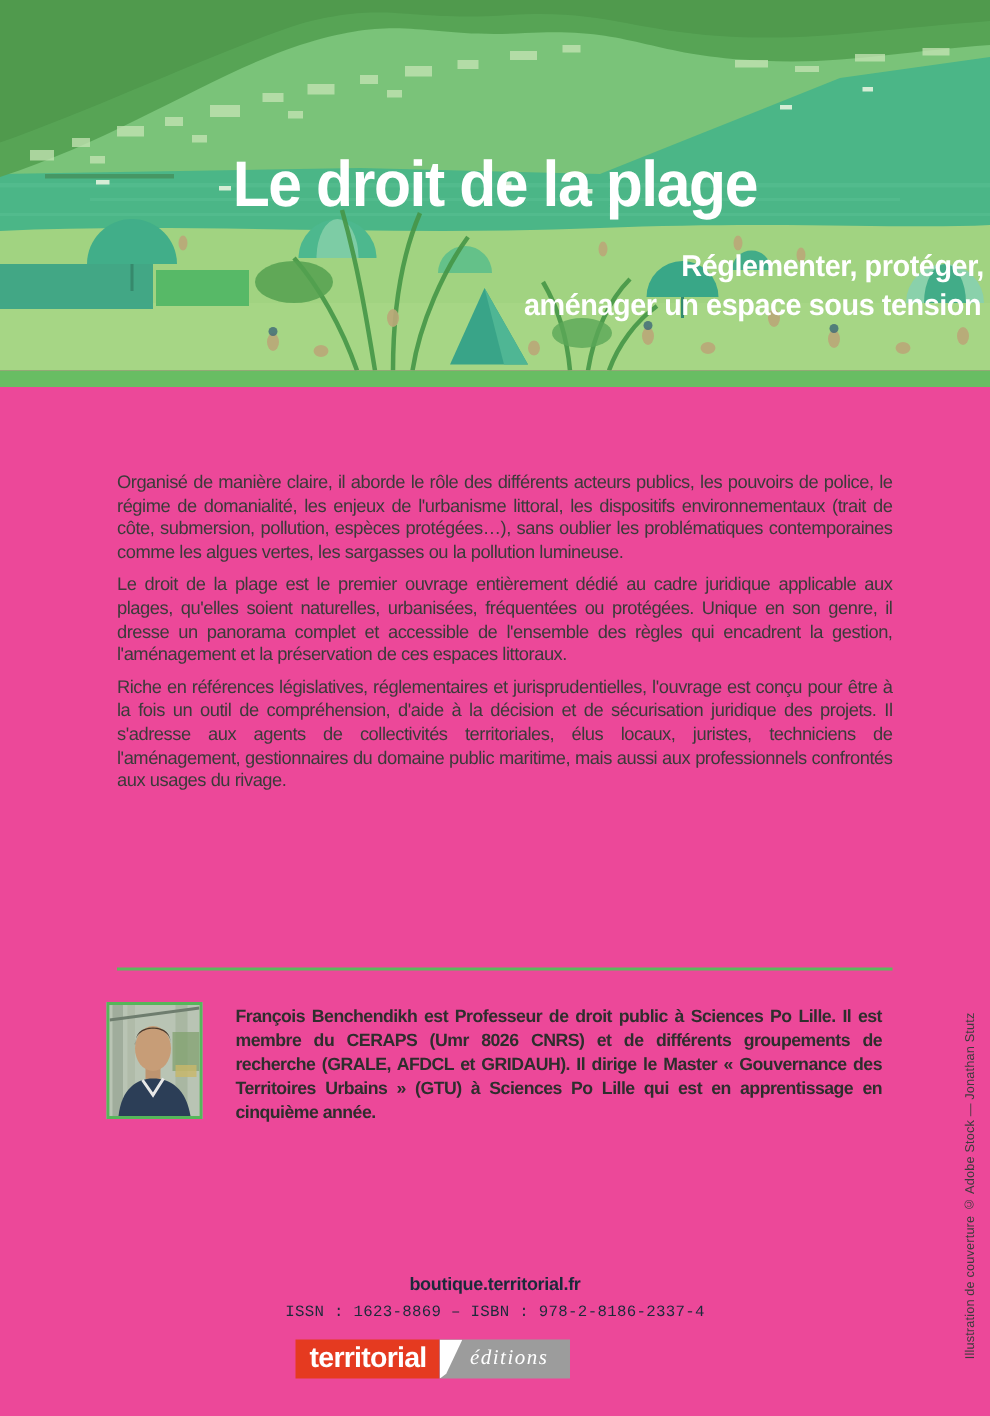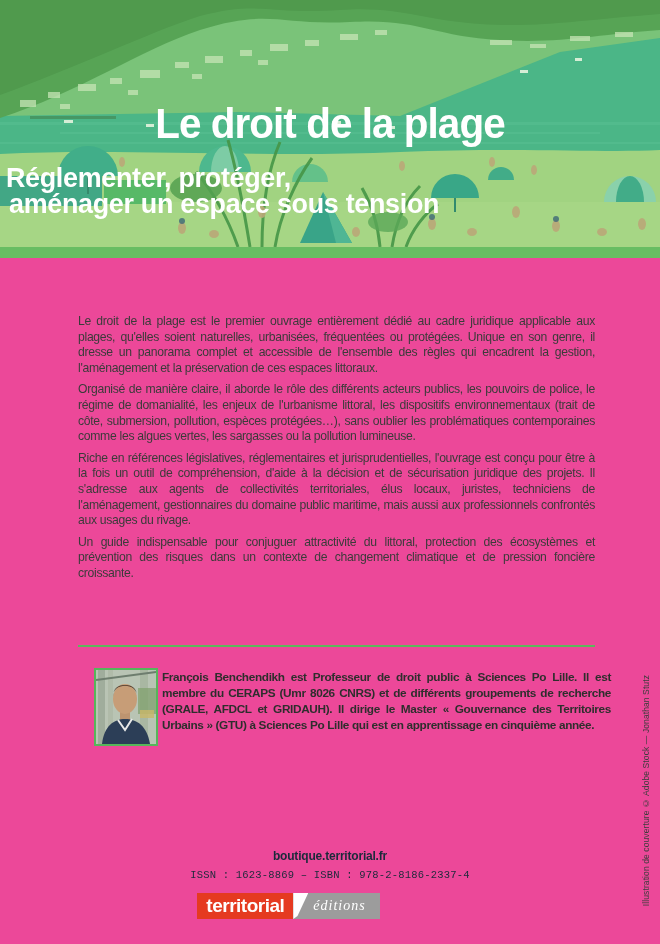--- a/index.html
+++ b/index.html
@@ -10,37 +10,37 @@
   }
   
   .hero { position:absolute; top:0; left:0; width:660px; height:247px; }
   .hero svg { display:block; }
   .hero-title {
     position:absolute; top:99px; left:0; width:100%; text-align:center;
     color:#ffffff; font-size:43px; font-weight:700; letter-spacing:-1px;
   }
   .hero-title .cond { display:inline-block; transform:scaleX(0.94); transform-origin:center; }
   .hero-sub {
-    position:absolute; top:165px; left:0; width:100%; text-align:left;
-    color:#ffffff; font-size:28px; font-weight:700; line-height:26px; letter-spacing:-0.3px;
+    position:absolute; top:165px; left:0; width:100%; text-align:right;
+    color:#ffffff; font-size:20px; font-weight:700; line-height:26px; letter-spacing:-0.3px;padding-left:46px;
   }
   .hero-sub .cond { display:inline-block; transform:scaleX(0.96); transform-origin:center; }
   .green-band { position:absolute; top:247px; left:0; width:660px; height:11px; background:#68bd63; }
 
   
   .body-text {
     position:absolute; top:314px; left:78px; width:517px;
     font-size:12.2px; line-height:15.7px; letter-spacing:-0.3px;
     color:#3b3b3a; text-align:justify;
   }
   .body-text p { margin:0 0 5.5px 0; }
 
   
   .rule { position:absolute; top:645px; left:78px; width:517px; height:2px; background:#5cb85c; }
-  .author { position:absolute; top:668px; left:94px; width:517px; display:flex; gap:4px; }
+  .author { position:absolute; top:668px; left:71px; width:517px; display:flex; gap:22px; }
   .author-photo {
     width:64px; height:78px; border:2px solid #56b65a; flex-shrink:0; background:#b9c4b4;
   }
   .author-photo svg { display:block; }
   .author-bio {
     flex:1; font-size:11.8px; line-height:16px; letter-spacing:-0.35px;
     font-weight:700; color:#2e2e2d; text-align:justify; padding-top:1px;
   }
 
   
@@ -189,24 +189,23 @@
     </svg>
     <div class="hero-title"><span class="cond">Le droit de la plage</span></div>
     <div class="hero-sub">
       <span class="cond">Réglementer, protéger,</span><br>
       <span class="cond">aménager un espace sous tension</span>
     </div>
   </div>
   <div class="green-band"></div>
 
   <div class="body-text">
+    <p>Organisé de manière claire, il aborde le rôle des différents acteurs publics, les pouvoirs de police, le régime de domanialité, les enjeux de l'urbanisme littoral, les dispositifs environnementaux (trait de côte, submersion, pollution, espèces protégées…), sans oublier les problématiques contemporaines comme les algues vertes, les sargasses ou la pollution lumineuse.</p>
     <p>Le droit de la plage est le premier ouvrage entièrement dédié au cadre juridique applicable aux plages, qu'elles soient naturelles, urbanisées, fréquentées ou protégées. Unique en son genre, il dresse un panorama complet et accessible de l'ensemble des règles qui encadrent la gestion, l'aménagement et la préservation de ces espaces littoraux.</p>
-    <p>Organisé de manière claire, il aborde le rôle des différents acteurs publics, les pouvoirs de police, le régime de domanialité, les enjeux de l'urbanisme littoral, les dispositifs environnementaux (trait de côte, submersion, pollution, espèces protégées…), sans oublier les problématiques contemporaines comme les algues vertes, les sargasses ou la pollution lumineuse.</p>
     <p>Riche en références législatives, réglementaires et jurisprudentielles, l'ouvrage est conçu pour être à la fois un outil de compréhension, d'aide à la décision et de sécurisation juridique des projets. Il s'adresse aux agents de collectivités territoriales, élus locaux, juristes, techniciens de l'aménagement, gestionnaires du domaine public maritime, mais aussi aux professionnels confrontés aux usages du rivage.</p>
-    <p>Un guide indispensable pour conjuguer attractivité du littoral, protection des écosystèmes et prévention des risques dans un contexte de changement climatique et de pression foncière croissante.</p>
   </div>
 
   <div class="rule"></div>
   <div class="author">
     <div class="author-photo">
       <svg width="60" height="74" viewBox="0 0 60 74">
         <rect width="60" height="74" fill="#b9c4b4"></rect>
         <rect x="2" y="0" width="7" height="74" fill="#8f9e8c" opacity="0.6"></rect>
         <rect x="12" y="0" width="5" height="74" fill="#aab5a2" opacity="0.6"></rect>
         <rect x="44" y="0" width="8" height="74" fill="#99a98f" opacity="0.5"></rect>

